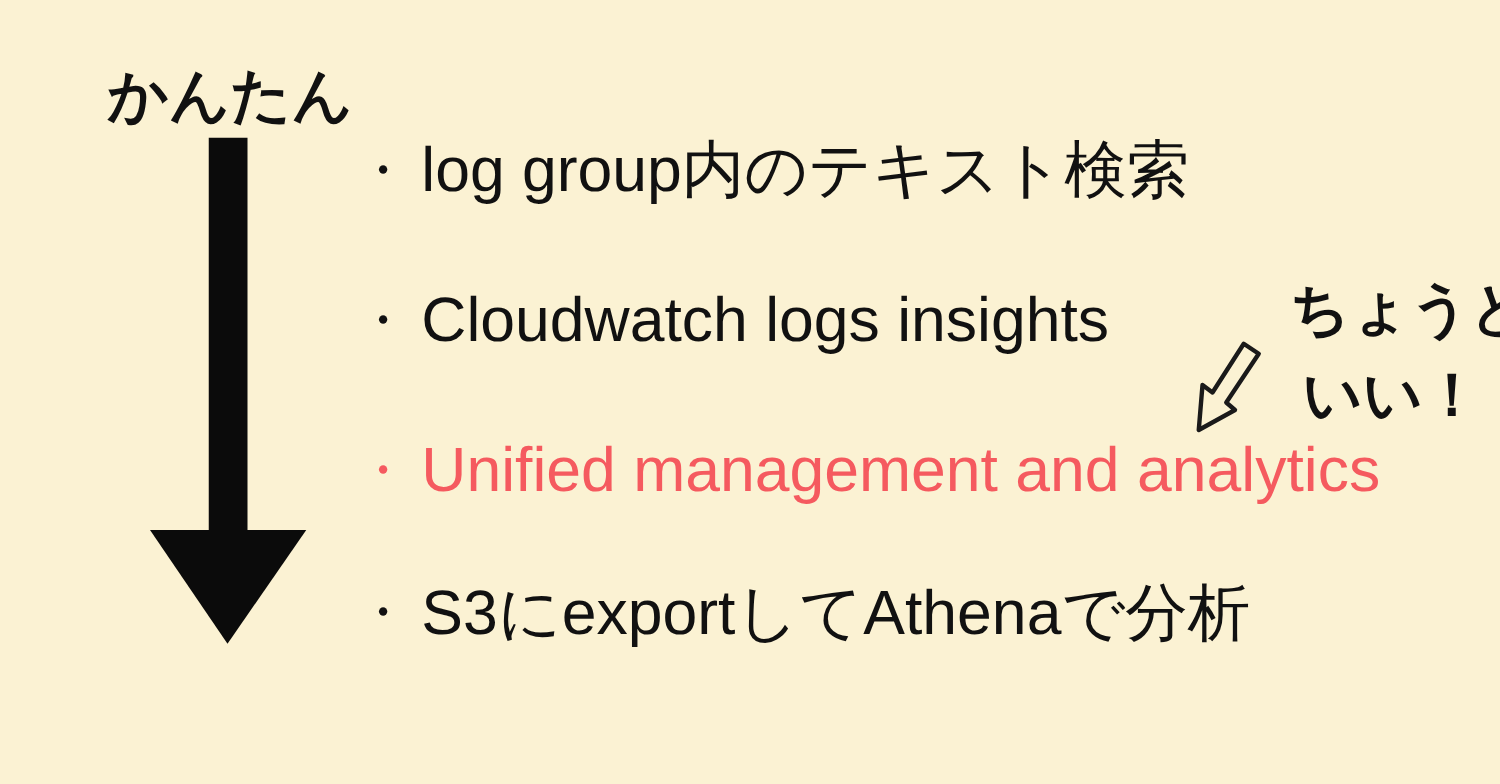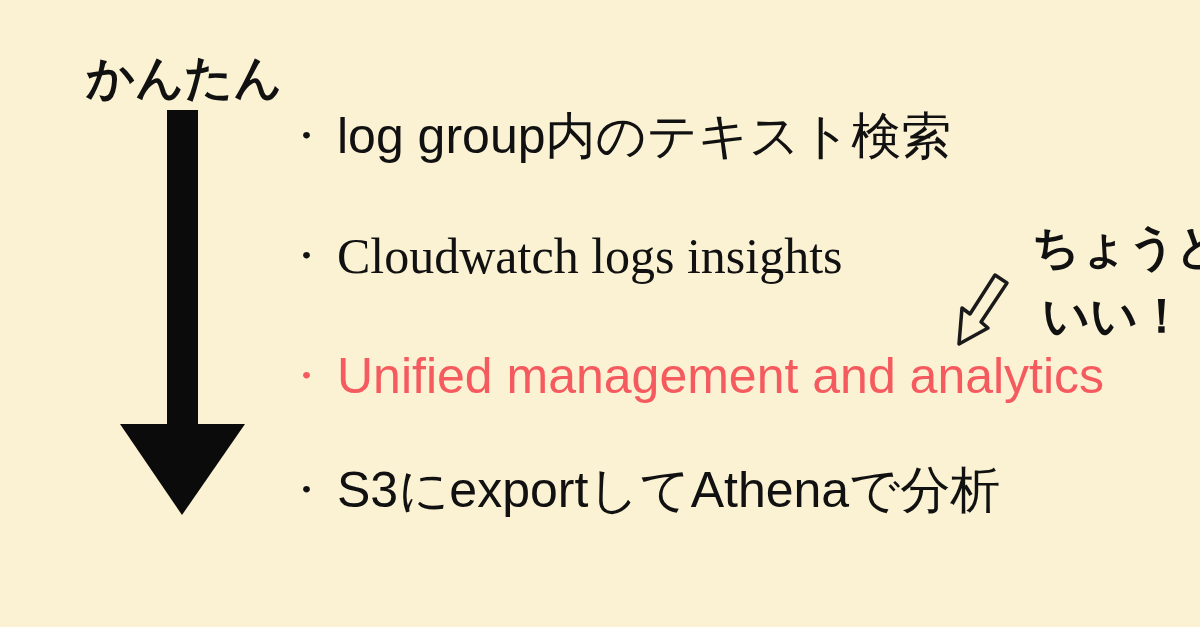--- a/index.html
+++ b/index.html
@@ -41,21 +41,21 @@
     white-space: nowrap;
     color: #111111;
   }
   .list-item .bullet {
     display: inline-block;
     font-size: 42px;
     vertical-align: 3px;
     margin-right: 10px;
   }
   .item-1 { top: 106px; }
-  .item-2 { top: 226px; font-family: Liberation Serif, serif; }
+  .item-2 { top: 226px; }
   .item-3 { top: 346px; font-weight: 400; color: #F55A5F; }
   .item-3 .bullet { color: #F55A5F; }
   .item-4 { top: 460px; }
 
   
   .callout-line {
     font-size: 47px;
     font-weight: 700;
     line-height: 54px;
     white-space: nowrap;

